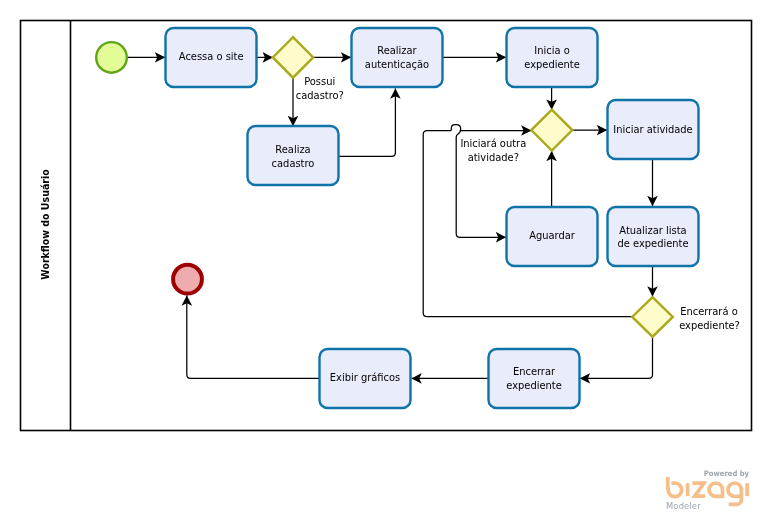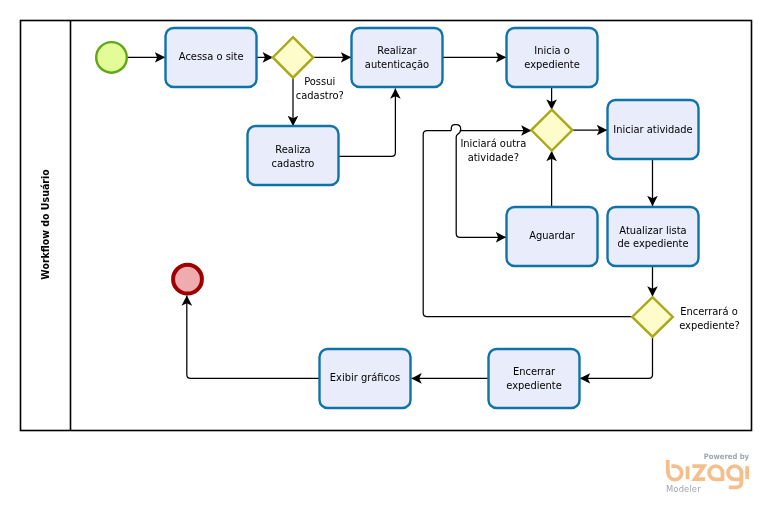--- a/index.html
+++ b/index.html
@@ -9,21 +9,21 @@
   #canvas{position:relative;width:772px;height:524px;background:#ffffff;}
   svg#diagram{position:absolute;left:0;top:0;display:block;}
   .lbl{font-family:"DejaVu Sans",sans-serif;font-stretch:condensed;
        font-size:11px;fill:#000000;text-anchor:middle;}
   .lane-title{font-family:"DejaVu Sans",sans-serif;font-stretch:condensed;
        font-size:10.5px;font-weight:bold;fill:#000000;text-anchor:middle;}
   .conn{fill:none;stroke:#000000;stroke-width:1.25;}
   .task-box{fill:#e9ecfb;stroke:#1073a8;stroke-width:2.4;}
   .gw{fill:#fffccc;stroke:#a9a91b;stroke-width:2.4;}
   .pool{fill:none;stroke:#000000;stroke-width:1.6;}
-  #bizagi-logo{position:absolute;left:648px;top:444px;width:112px;height:52px;text-align:center;}
+  #bizagi-logo{position:absolute;left:648px;top:461px;width:112px;height:52px;text-align:center;}
   .bz-pb{font-family:"DejaVu Sans",sans-serif;font-stretch:condensed;
      font-size:7.6px;font-weight:bold;fill:#9aa6af;}
   .bz-md{font-family:"DejaVu Sans",sans-serif;font-stretch:condensed;
      font-size:9.3px;fill:#9aa6af;letter-spacing:0.15px;}
   .bz-brand-alt{font-family:"DejaVu Sans",sans-serif;font-size:1px;
      fill:#f5bf8c;opacity:0;}
 </style>
 </head>
 <body>
 

